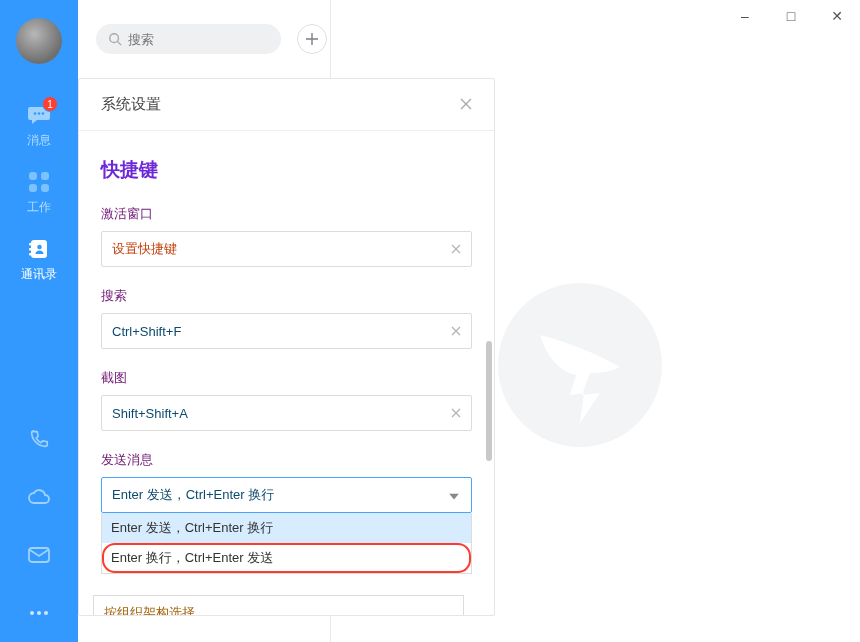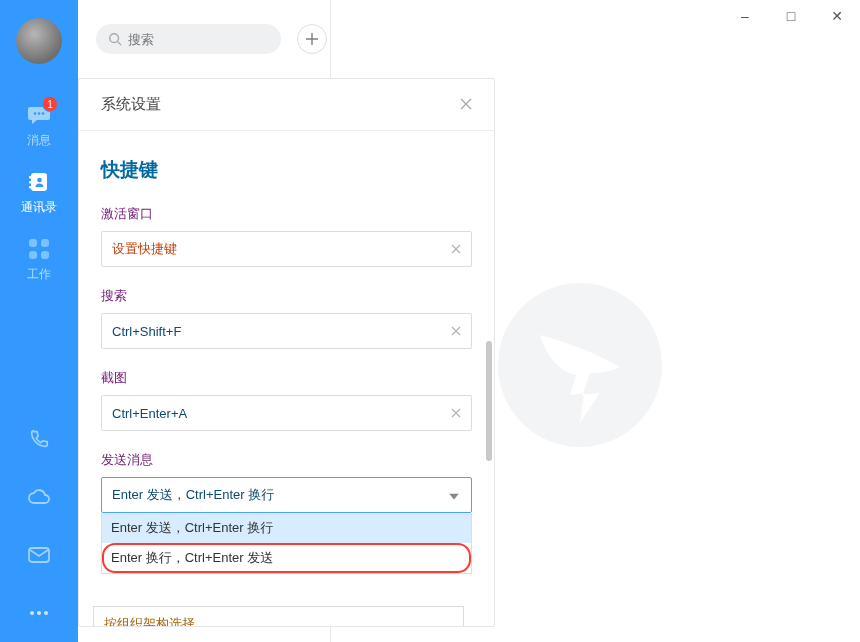--- a/index.html
+++ b/index.html
@@ -25,27 +25,27 @@
     .search { display:flex; align-items:center; width:185px; height:30px; background:#eef0f2; border-radius:15px; color:#a7abb0; padding:0 12px; font-size:13px; }
     .search svg { margin-right:6px; flex:none; }
     .search input { border:none; background:transparent; outline:none; font-size:13px; flex:1; color:#333; }
     .addbtn { width:30px; height:30px; margin-left:16px; border:1px solid #dcdfe3; border-radius:50%; display:flex; align-items:center; justify-content:center; color:#7a7f87; font-size:18px; }
 
     
     .vline { position:absolute; left:330px; top:0; width:1px; height:100%; background:#e8e8e8; }
     .logo-faint { position:absolute; left:495px; top:280px; }
 
     
-    .panel { position:absolute; left:78px; top:78px; width:417px; bottom:15px; background:#fff; border:1px solid #e6e6e6; border-radius:2px; display:flex; flex-direction:column; }
+    .panel { position:absolute; left:78px; top:78px; width:417px; bottom:26px; background:#fff; border:1px solid #e6e6e6; border-radius:2px; display:flex; flex-direction:column; }
     .panel-hd { height:52px; display:flex; align-items:center; padding:0 22px; border-bottom:1px solid #eee; color:#444; font-size:15px; }
     .panel-close { margin-left:auto; color:#aaa; font-size:16px; cursor:pointer; }
     .panel-body { flex:1; overflow:hidden; position:relative; padding:0 22px; }
     .scrollbar { position:absolute; right:2px; top:210px; width:6px; height:120px; background:#c9c9c9; border-radius:3px; }
 
-    h3.section { font-size:19px; font-weight:700; color:#0369a1; margin:26px 0 22px; }
+    h3.section { font-size:19px; font-weight:700; color:#6d28d9; margin:26px 0 22px; }
     .field { margin-bottom:20px; }
     .field-label { font-size:13px; color:#701a75; margin-bottom:8px; }
     .inputwrap { position:relative; height:36px; border:1px solid #dcdcdc; border-radius:2px; display:flex; align-items:center; padding:0 34px 0 10px; font-size:13px; color:#0c4a6e; }
     .inputwrap.placeholder { color:#c2410c; }
     .inputwrap .clear { position:absolute; right:10px; top:50%; transform:translateY(-50%); color:#b5b5b5; font-size:14px; cursor:pointer; }
     .inputwrap.select { border-color:#4aa3ff; }
     .inputwrap.select .caret { position:absolute; right:12px; top:50%; transform:translateY(-50%); }
 
     .dropdown { border:1px solid #dcdcdc; border-top:none; }
     .opt { height:30px; display:flex; align-items:center; padding:0 9px; font-size:13px; color:#333; cursor:pointer; }
@@ -71,47 +71,47 @@
           <path fill="#9fd2ff" d="M4 5h18a2 2 0 0 1 2 2v9a2 2 0 0 1-2 2H11l-5 4v-4H4a2 2 0 0 1-2-2V7a2 2 0 0 1 2-2z"></path>
           <circle cx="9" cy="11.5" r="1.3" fill="#3499fe"></circle>
           <circle cx="13" cy="11.5" r="1.3" fill="#3499fe"></circle>
           <circle cx="17" cy="11.5" r="1.3" fill="#3499fe"></circle>
         </svg>
     </span>
     <span>消息</span>
     <span class="badge">1</span>
   </div>
 
+
+  <div class="railitem">
+    <span class="ic">
+      <svg width="22" height="22" viewBox="0 0 22 22">
+          <rect x="1" y="1" width="8" height="8" rx="3" fill="#7cc2ff"></rect>
+          <rect x="13" y="1" width="8" height="8" rx="3" fill="#7cc2ff"></rect>
+          <rect x="1" y="13" width="8" height="8" rx="3" fill="#7cc2ff"></rect>
+          <rect x="13" y="13" width="8" height="8" rx="3" fill="#7cc2ff"></rect>
+        </svg>
+    </span>
+    <span>工作</span>
+  </div>
 
   <div class="railitem active">
     <span class="ic">
       <svg width="24" height="24" viewBox="0 0 24 24">
           <rect x="4" y="3" width="16" height="18" rx="3" fill="#fff"></rect>
           <rect x="2" y="6" width="3" height="2.5" rx="1" fill="#fff"></rect>
           <rect x="2" y="11" width="3" height="2.5" rx="1" fill="#fff"></rect>
           <rect x="2" y="16" width="3" height="2.5" rx="1" fill="#fff"></rect>
           <circle cx="12.5" cy="10" r="2.3" fill="#3499fe"></circle>
           <path d="M8.5 17c0-2.2 1.8-3.5 4-3.5s4 1.3 4 3.5" fill="#3499fe"></path>
         </svg>
     </span>
     <span>通讯录</span>
   </div>
 
-  <div class="railitem">
-    <span class="ic">
-      <svg width="22" height="22" viewBox="0 0 22 22">
-          <rect x="1" y="1" width="8" height="8" rx="3" fill="#7cc2ff"></rect>
-          <rect x="13" y="1" width="8" height="8" rx="3" fill="#7cc2ff"></rect>
-          <rect x="1" y="13" width="8" height="8" rx="3" fill="#7cc2ff"></rect>
-          <rect x="13" y="13" width="8" height="8" rx="3" fill="#7cc2ff"></rect>
-        </svg>
-    </span>
-    <span>工作</span>
-  </div>
-
   <div class="rail-bottom">
     <div class="railitem">
       <span class="ic">
         <svg width="22" height="22" viewBox="0 0 24 24">
             <path fill="none" stroke="#9fd2ff" stroke-width="1.8" d="M6 3c-1 0-2 1-2 2 0 8 7 15 15 15 1 0 2-1 2-2v-3l-5-1-2 2c-2-1-4-3-5-5l2-2-1-5H6z"></path>
           </svg>
       </span>
     </div>
     <div class="railitem">
       <span class="ic">
@@ -198,21 +198,21 @@
           <svg width="10" height="10" viewBox="0 0 10 10">
               <path stroke="#b5b5b5" stroke-width="1.3" d="M1 1l8 8M9 1L1 9"></path>
             </svg>
         </span>
       </div>
     </div>
 
     <div class="field">
       <div class="field-label">截图</div>
       <div class="inputwrap">
-        <span>Ctrl+Enter+A</span>
+        <span>Shift+Shift+A</span>
         <span class="clear">
           <svg width="10" height="10" viewBox="0 0 10 10">
               <path stroke="#b5b5b5" stroke-width="1.3" d="M1 1l8 8M9 1L1 9"></path>
             </svg>
         </span>
       </div>
     </div>
 
     <div class="field" style="margin-bottom:12px">
       <div class="field-label">发送消息</div>

